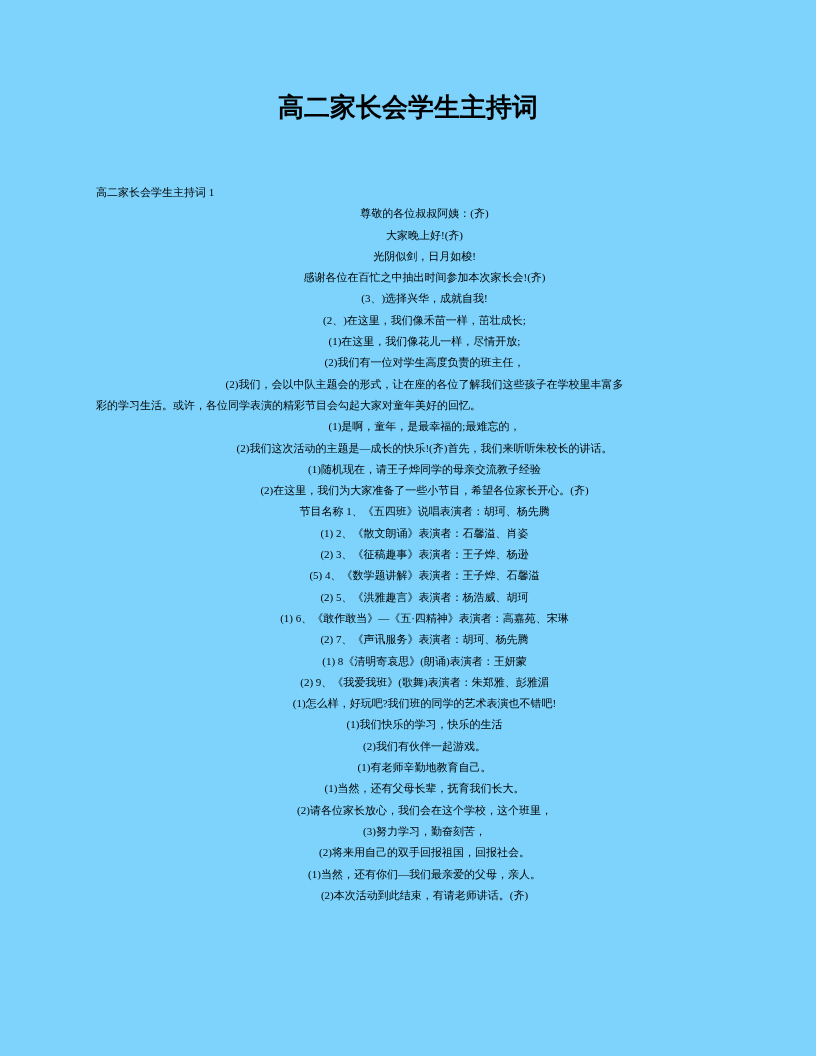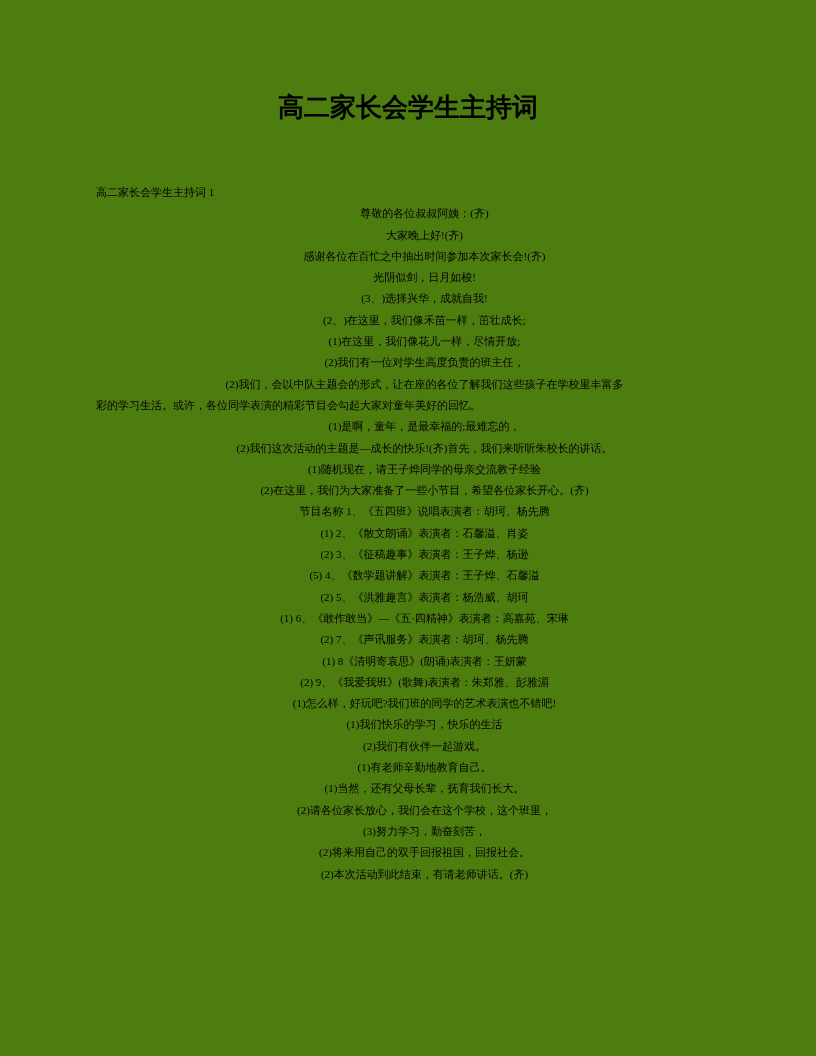--- a/index.html
+++ b/index.html
@@ -4,21 +4,21 @@
 <style>
   html, body {
     margin: 0;
     padding: 0;
     background: #ffffff;
   }
   .page {
     position: relative;
     width: 816px;
     height: 1056px;
-    background: #4d7c0f;
+    background: #7dd3fc;
     box-sizing: border-box;
     padding: 92px 96px 0 96px;
     font-family: "Liberation Serif", "DejaVu Serif", serif;
     color: #000000;
     overflow: hidden;
   }
   .title {
     margin: 0;
     font-size: 26px;
     line-height: 32px;
@@ -42,22 +42,22 @@
 </style>
 </head>
 <body>
 
 <div class="page">
   <h1 class="title">高二家长会学生主持词</h1>
   <div class="doc-body">
       <p class="line">高二家长会学生主持词 1</p>
       <p class="line indent">尊敬的各位叔叔阿姨：(齐)</p>
       <p class="line indent">大家晚上好!(齐)</p>
+      <p class="line indent">光阴似剑，日月如梭!</p>
       <p class="line indent">感谢各位在百忙之中抽出时间参加本次家长会!(齐)</p>
-      <p class="line indent">光阴似剑，日月如梭!</p>
       <p class="line indent">(3、)选择兴华，成就自我!</p>
       <p class="line indent">(2、)在这里，我们像禾苗一样，茁壮成长;</p>
       <p class="line indent">(1)在这里，我们像花儿一样，尽情开放;</p>
       <p class="line indent">(2)我们有一位对学生高度负责的班主任，</p>
       <p class="line indent">(2)我们，会以中队主题会的形式，让在座的各位了解我们这些孩子在学校里丰富多</p>
       <p class="line">彩的学习生活。或许，各位同学表演的精彩节目会勾起大家对童年美好的回忆。</p>
       <p class="line indent">(1)是啊，童年，是最幸福的;最难忘的，</p>
       <p class="line indent">(2)我们这次活动的主题是—成长的快乐!(齐)首先，我们来听听朱校长的讲话。</p>
       <p class="line indent">(1)随机现在，请王子烨同学的母亲交流教子经验</p>
       <p class="line indent">(2)在这里，我们为大家准备了一些小节目，希望各位家长开心。(齐)</p>
@@ -71,15 +71,16 @@
       <p class="line indent">(1) 8《清明寄哀思》(朗诵)表演者：王妍蒙</p>
       <p class="line indent">(2) 9、《我爱我班》(歌舞)表演者：朱郑雅、彭雅湄</p>
       <p class="line indent">(1)怎么样，好玩吧?我们班的同学的艺术表演也不错吧!</p>
       <p class="line indent">(1)我们快乐的学习，快乐的生活</p>
       <p class="line indent">(2)我们有伙伴一起游戏。</p>
       <p class="line indent">(1)有老师辛勤地教育自己。</p>
       <p class="line indent">(1)当然，还有父母长辈，抚育我们长大。</p>
       <p class="line indent">(2)请各位家长放心，我们会在这个学校，这个班里，</p>
       <p class="line indent">(3)努力学习，勤奋刻苦，</p>
       <p class="line indent">(2)将来用自己的双手回报祖国，回报社会。</p>
+      <p class="line indent">(1)当然，还有你们—我们最亲爱的父母，亲人。</p>
       <p class="line indent">(2)本次活动到此结束，有请老师讲话。(齐)</p>
     </div>
 </div>
 
 </body></html>

